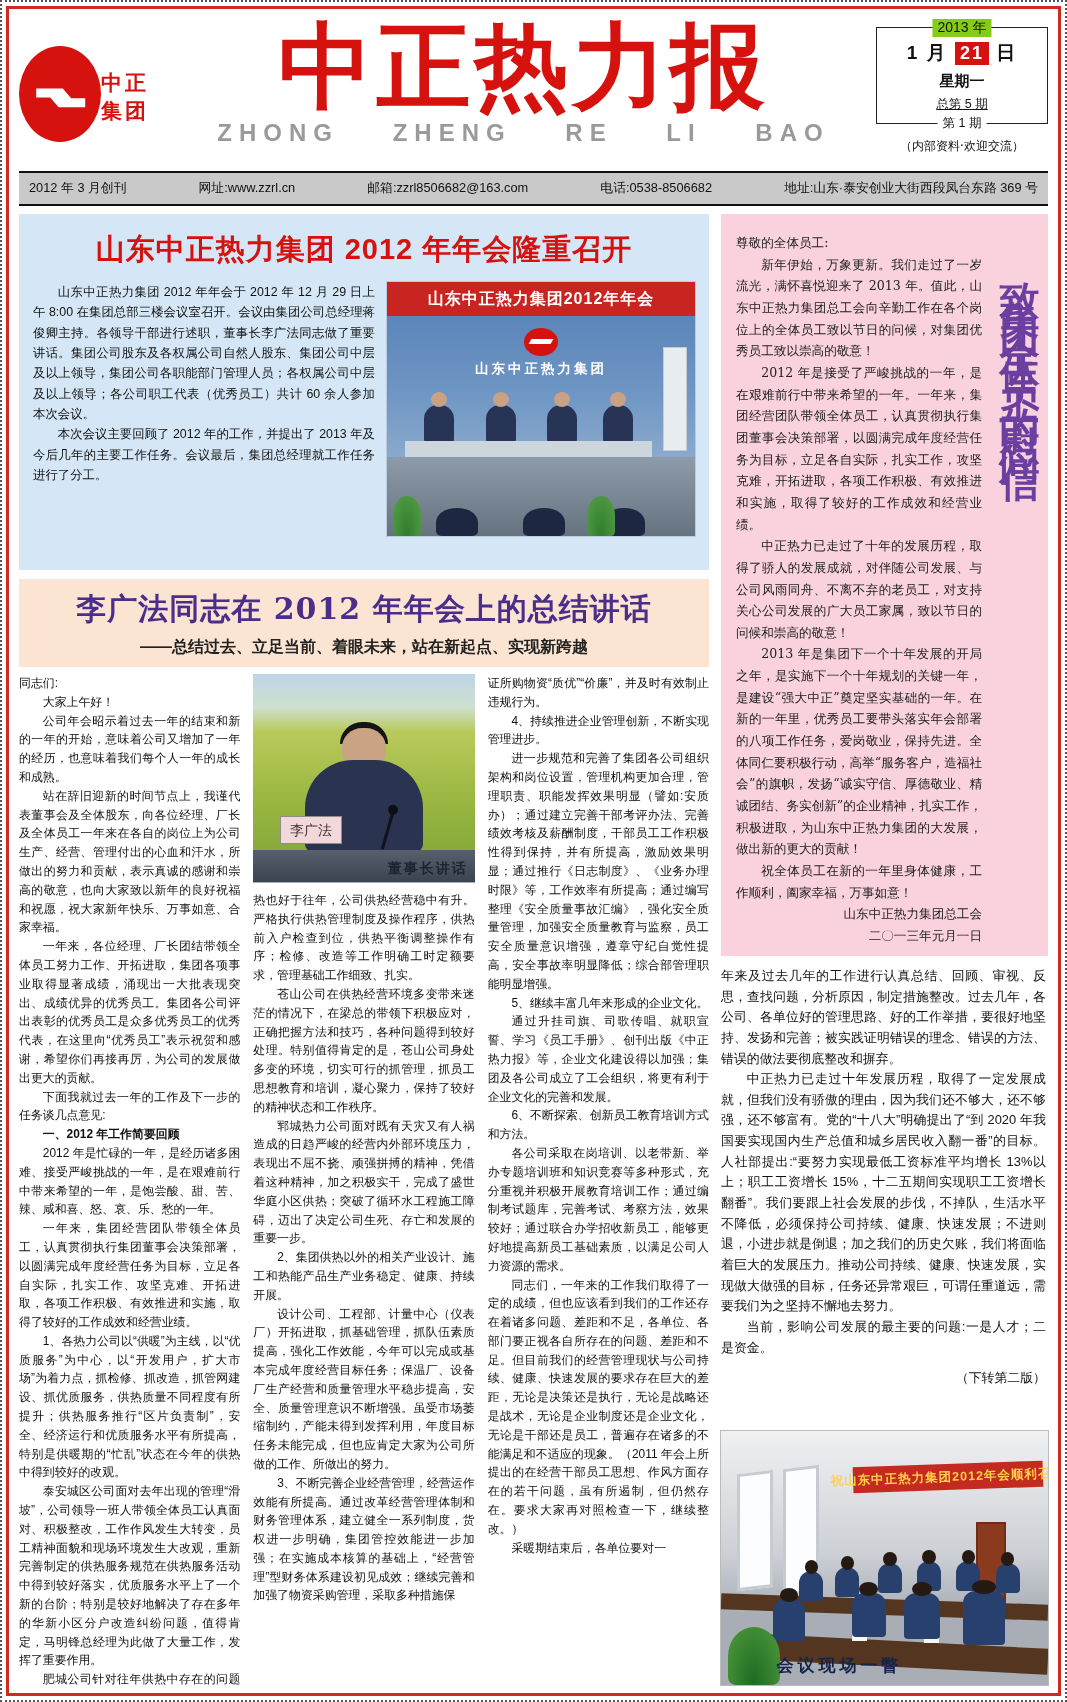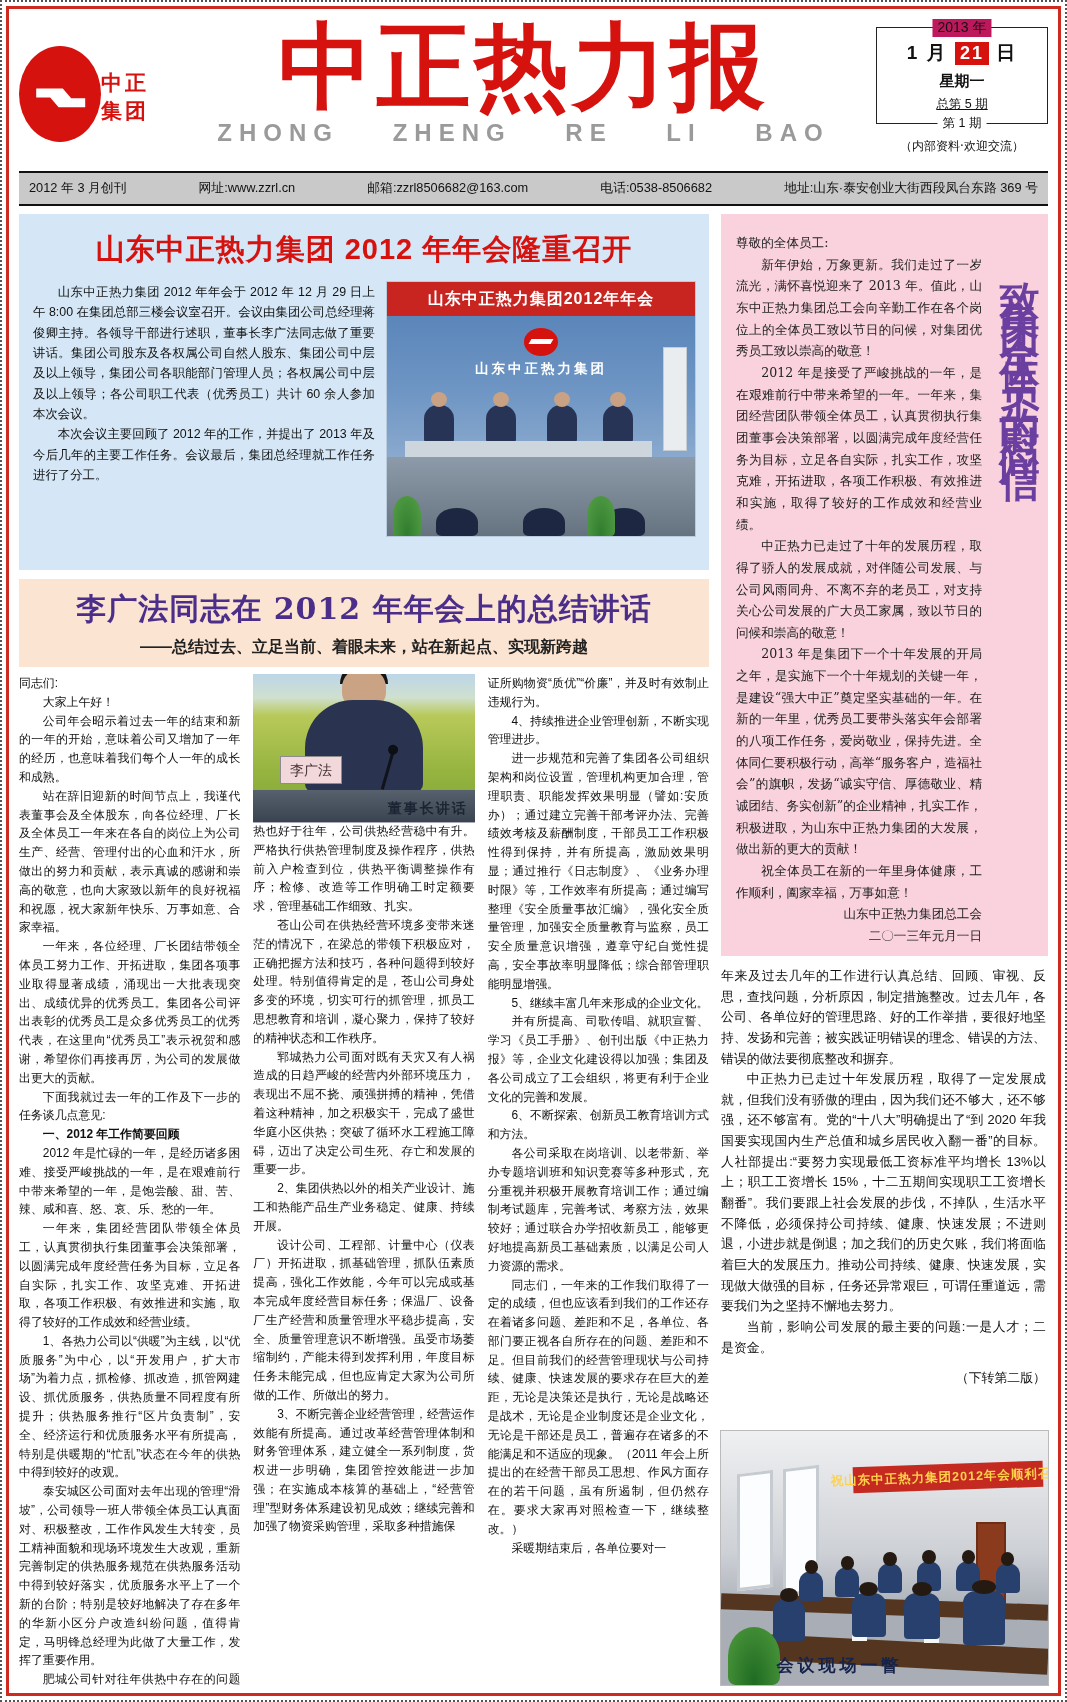--- a/index.html
+++ b/index.html
@@ -12,21 +12,21 @@
   .masthead { display:flex; height:148px; align-items:stretch; }
   .logo-col { width:152px; display:flex; flex-direction:row; align-items:center; justify-content:flex-start; padding-top:6px; }
   .logo-oval { width:112px; height:96px; background:#d6120f; border-radius:50%; display:flex; align-items:center; justify-content:center; }
   .logo-oval svg { width:82px; height:70px; }
   .logo-name { margin-top:6px; color:#d6120f; font-weight:bold; font-size:21px; letter-spacing:3px; }
   .title-col { flex:1; text-align:center; padding-top:2px; }
   .paper-title { font-family:"DejaVu Serif","Liberation Serif",serif; font-size:94px; font-weight:bold; color:#d6120f; line-height:1.02; letter-spacing:4px; white-space:nowrap; }
   .paper-pinyin { margin-top:4px; color:#9a9a9a; font-weight:bold; font-size:24px; letter-spacing:7px; word-spacing:40px; white-space:nowrap; }
   .date-col { width:172px; padding-top:10px; font-size:13px; text-align:center; }
   .date-box { position:relative; border-top:1px solid #222; border-bottom:1px solid #222; border-left:1px solid #222; border-right:1px solid #222; padding:12px 6px 10px; }
-  .date-year { position:absolute; top:-9px; left:50%; transform:translateX(-50%); background:#be185d; padding:0 5px; font-size:14px; white-space:nowrap; }
+  .date-year { position:absolute; top:-9px; left:50%; transform:translateX(-50%); background:#84cc16; padding:0 5px; font-size:14px; white-space:nowrap; }
   .date-day-row { font-size:19px; font-weight:bold; letter-spacing:2px; }
   .day-badge { display:inline-block; background:#d6120f; color:#fff; padding:1px 5px; font-size:18px; }
   .weekday { margin-top:6px; font-weight:bold; font-size:15px; }
   .issue-total { margin-top:5px; font-size:12.5px;text-decoration:underline; }
   .issue-no { position:absolute; bottom:-9px; left:50%; transform:translateX(-50%); background:#fff; padding:0 5px; font-size:12.5px; white-space:nowrap; }
   .date-note { margin-top:14px; font-family:"DejaVu Serif",serif; font-size:12px; white-space:nowrap; }
 
   
   .info-bar { margin-top:6px; background:#c9c9c9; border-top:2px solid #111; border-bottom:2px solid #111; display:flex; justify-content:space-between; align-items:center; padding:7px 10px; font-size:12.8px; white-space:nowrap; }
 
@@ -59,21 +59,21 @@
   .peach-banner { background:#fce4d2; margin:9px 0 7px; padding:10px 8px 9px; text-align:center; }
   .speech-headline { font-family:"DejaVu Serif","Liberation Serif",serif; color:#4b2e8a; font-size:30px; font-weight:bold; letter-spacing:1px; white-space:nowrap; }
   .speech-subtitle { margin-top:7px; font-size:16px; font-weight:bold; color:#222; white-space:nowrap; }
 
   
   .speech-cols { flex:1; min-height:0; display:flex; gap:13px; overflow:hidden; }
   .scol { flex:1; min-width:0; font-size:11.9px; line-height:1.58; text-align:justify; color:#101010; overflow:hidden; }
   .scol p, .col4 p { text-indent:2em; }
   .scol p.noindent, .col4 p.noindent, .article1-text p.noindent { text-indent:0; }
   .subhead { font-weight:bold; }
-  .lgf-photo { width:100%; height:148px; position:relative; overflow:hidden; margin-bottom:0; box-shadow:0 0 0 1px #aab; 
+  .lgf-photo { width:100%; height:208px; position:relative; overflow:hidden; margin-bottom:9px; box-shadow:0 0 0 1px #aab; 
     background:linear-gradient(180deg,#bdd6e8 0%,#cfe0cf 16%,#b8c95a 28%,#95b43f 66%,#7fa238 100%); }
   .lgf-body { position:absolute; bottom:30px; left:50%; transform:translateX(-50%); width:118px; height:92px; background:#2a3350; border-radius:48px 48px 8px 8px; }
   .lgf-hair { position:absolute; bottom:138px; left:50%; transform:translateX(-50%); width:48px; height:22px; background:#151515; border-radius:24px 24px 0 0; }
   .lgf-head { position:absolute; bottom:112px; left:50%; transform:translateX(-50%); width:44px; height:42px; background:#caa284; border-radius:46% 46% 42% 42%; }
   .lgf-desk { position:absolute; bottom:0; left:0; right:0; height:32px; background:linear-gradient(#57616d,#394450); }
   .lgf-mic { position:absolute; bottom:32px; left:60%; width:3px; height:38px; background:#10131a; transform:rotate(16deg); }
   .lgf-mic::before { content:""; position:absolute; top:-8px; left:-4px; width:10px; height:10px; border-radius:50%; background:#0c0f14; }
   .lgf-plate { position:absolute; bottom:38px; left:12%; background:#f2d8da; border:1px solid #8d8d8d; padding:2px 9px; font-size:14px; color:#433; font-family:"DejaVu Serif",serif; }
   .lgf-caption { position:absolute; bottom:3px; right:7px; font-family:"DejaVu Serif",serif; font-weight:bold; font-size:14px; color:#1c2433; letter-spacing:2px; }
 
@@ -214,21 +214,21 @@
           <p>郓城热力公司面对既有天灾又有人祸造成的日趋严峻的经营内外部环境压力，表现出不屈不挠、顽强拼搏的精神，凭借着这种精神，加之积极实干，完成了盛世华庭小区供热；突破了循环水工程施工障碍，迈出了决定公司生死、存亡和发展的重要一步。</p>
           <p>2、集团供热以外的相关产业设计、施工和热能产品生产业务稳定、健康、持续开展。</p>
           <p>设计公司、工程部、计量中心（仪表厂）开拓进取，抓基础管理，抓队伍素质提高，强化工作效能，今年可以完成或基本完成年度经营目标任务；保温厂、设备厂生产经营和质量管理水平稳步提高，安全、质量管理意识不断增强。虽受市场萎缩制约，产能未得到发挥利用，年度目标任务未能完成，但也应肯定大家为公司所做的工作、所做出的努力。</p>
           <p>3、不断完善企业经营管理，经营运作效能有所提高。通过改革经营管理体制和财务管理体系，建立健全一系列制度，货权进一步明确，集团管控效能进一步加强；在实施成本核算的基础上，“经营管理”型财务体系建设初见成效；继续完善和加强了物资采购管理，采取多种措施保</p>
         </div>
         <div class="scol">
           <p class="noindent">证所购物资“质优”“价廉”，并及时有效制止违规行为。</p>
           <p>4、持续推进企业管理创新，不断实现管理进步。</p>
           <p>进一步规范和完善了集团各公司组织架构和岗位设置，管理机构更加合理，管理职责、职能发挥效果明显（譬如:安质办）；通过建立完善干部考评办法、完善绩效考核及薪酬制度，干部员工工作积极性得到保持，并有所提高，激励效果明显；通过推行《日志制度》、《业务办理时限》等，工作效率有所提高；通过编写整理《安全质量事故汇编》，强化安全质量管理，加强安全质量教育与监察，员工安全质量意识增强，遵章守纪自觉性提高，安全事故率明显降低；综合部管理职能明显增强。</p>
           <p>5、继续丰富几年来形成的企业文化。</p>
-          <p>并有所提高、司歌传唱、就职宣誓、学习《员工手册》、创刊出版《中正热力报》等，企业文化建设得以加强；集团及各公司成立了工会组织，将更有利于企业文化的完善和发展。</p>
+          <p>通过升挂司旗、司歌传唱、就职宣誓、学习《员工手册》、创刊出版《中正热力报》等，企业文化建设得以加强；集团及各公司成立了工会组织，将更有利于企业文化的完善和发展。</p>
           <p>6、不断探索、创新员工教育培训方式和方法。</p>
           <p>各公司采取在岗培训、以老带新、举办专题培训班和知识竞赛等多种形式，充分重视并积极开展教育培训工作；通过编制考试题库，完善考试、考察方法，效果较好；通过联合办学招收新员工，能够更好地提高新员工基础素质，以满足公司人力资源的需求。</p>
           <p>同志们，一年来的工作我们取得了一定的成绩，但也应该看到我们的工作还存在着诸多问题、差距和不足，各单位、各部门要正视各自所存在的问题、差距和不足。但目前我们的经营管理现状与公司持续、健康、快速发展的要求存在巨大的差距，无论是决策还是执行，无论是战略还是战术，无论是企业制度还是企业文化，无论是干部还是员工，普遍存在诸多的不能满足和不适应的现象。（2011 年会上所提出的在经营干部员工思想、作风方面存在的若干问题，虽有所遏制，但仍然存在。要求大家再对照检查一下，继续整改。）</p>
           <p>采暖期结束后，各单位要对一</p>
         </div>
       </section>
 
     </div>
 
     <aside class="right-col">

